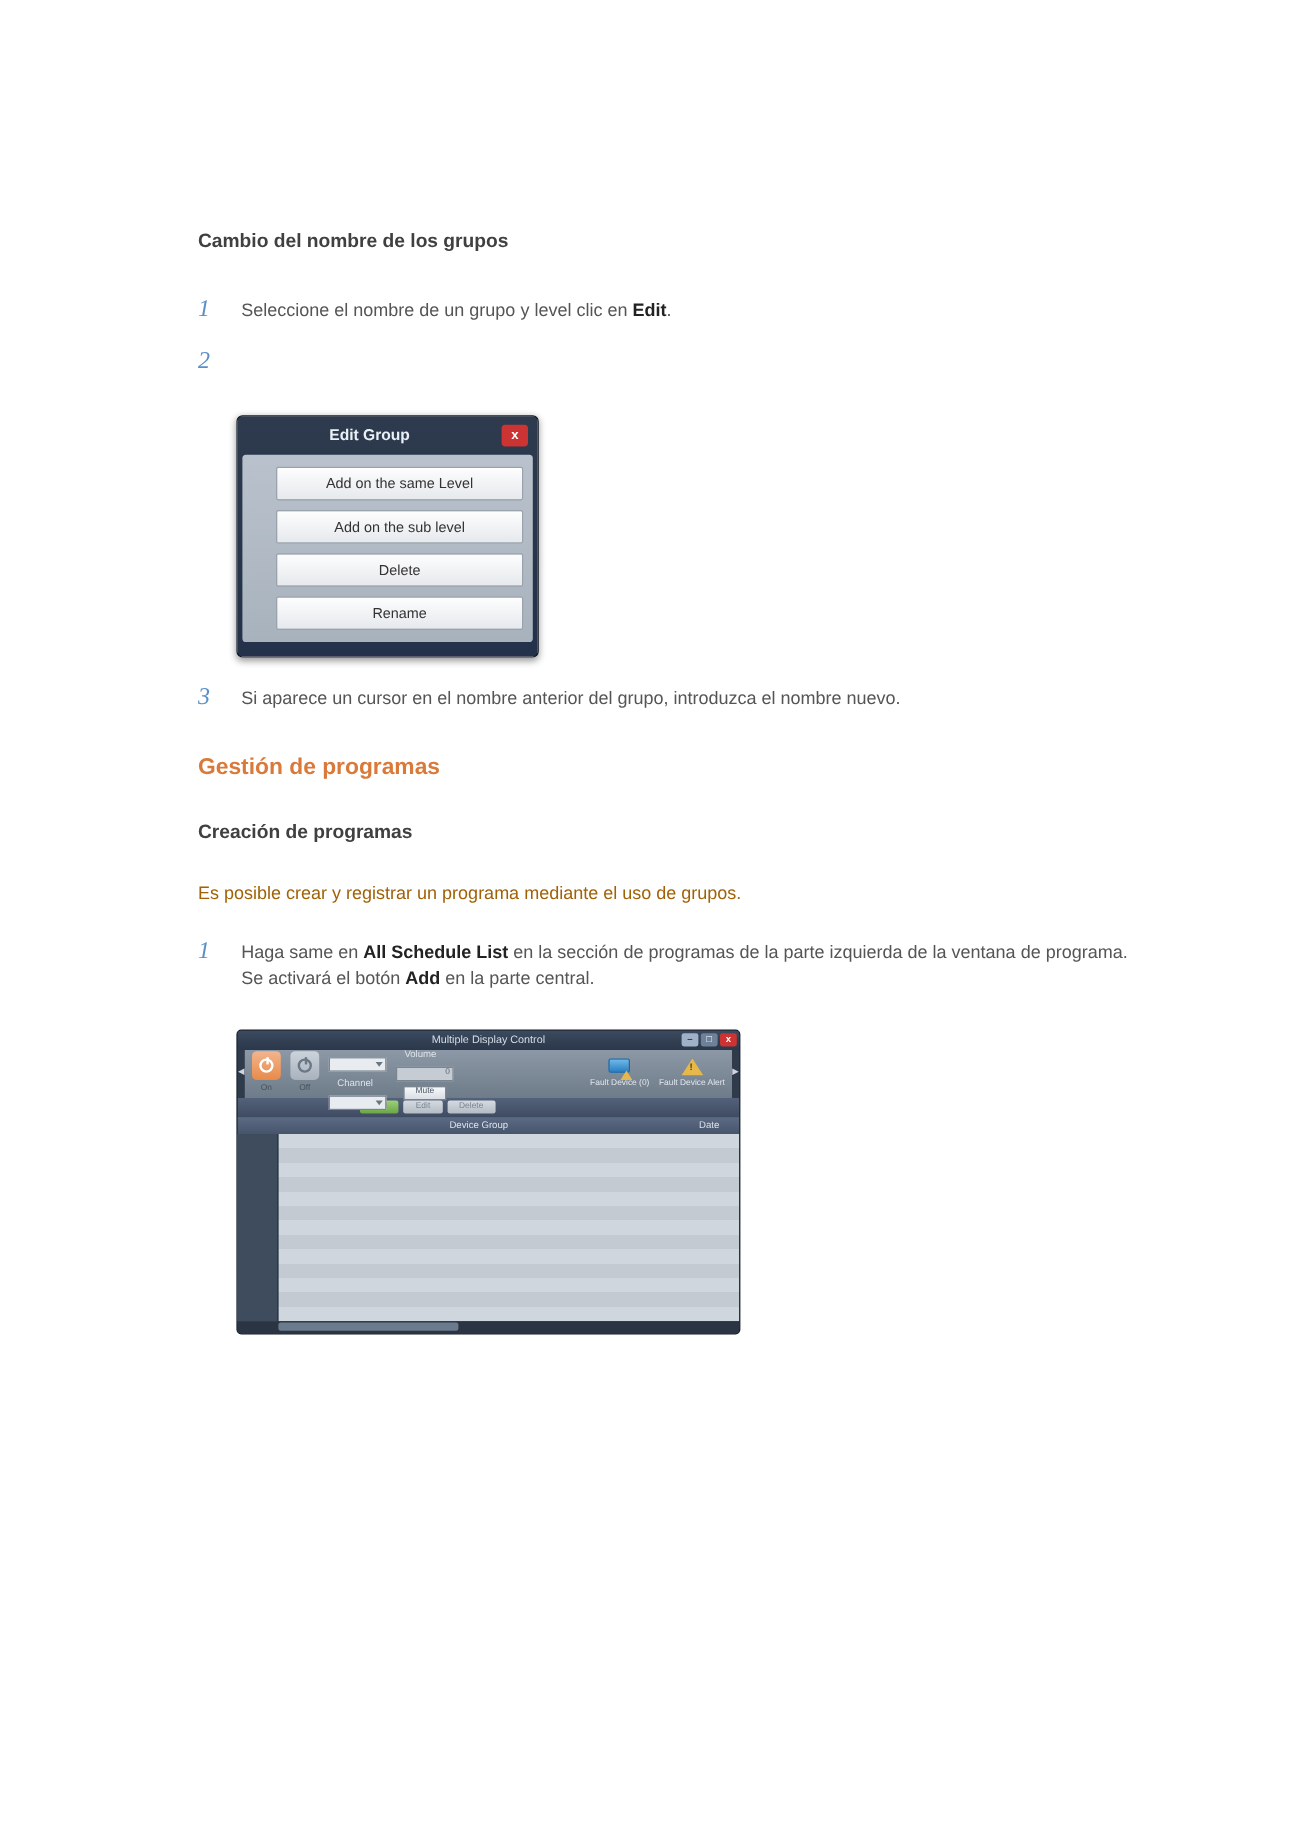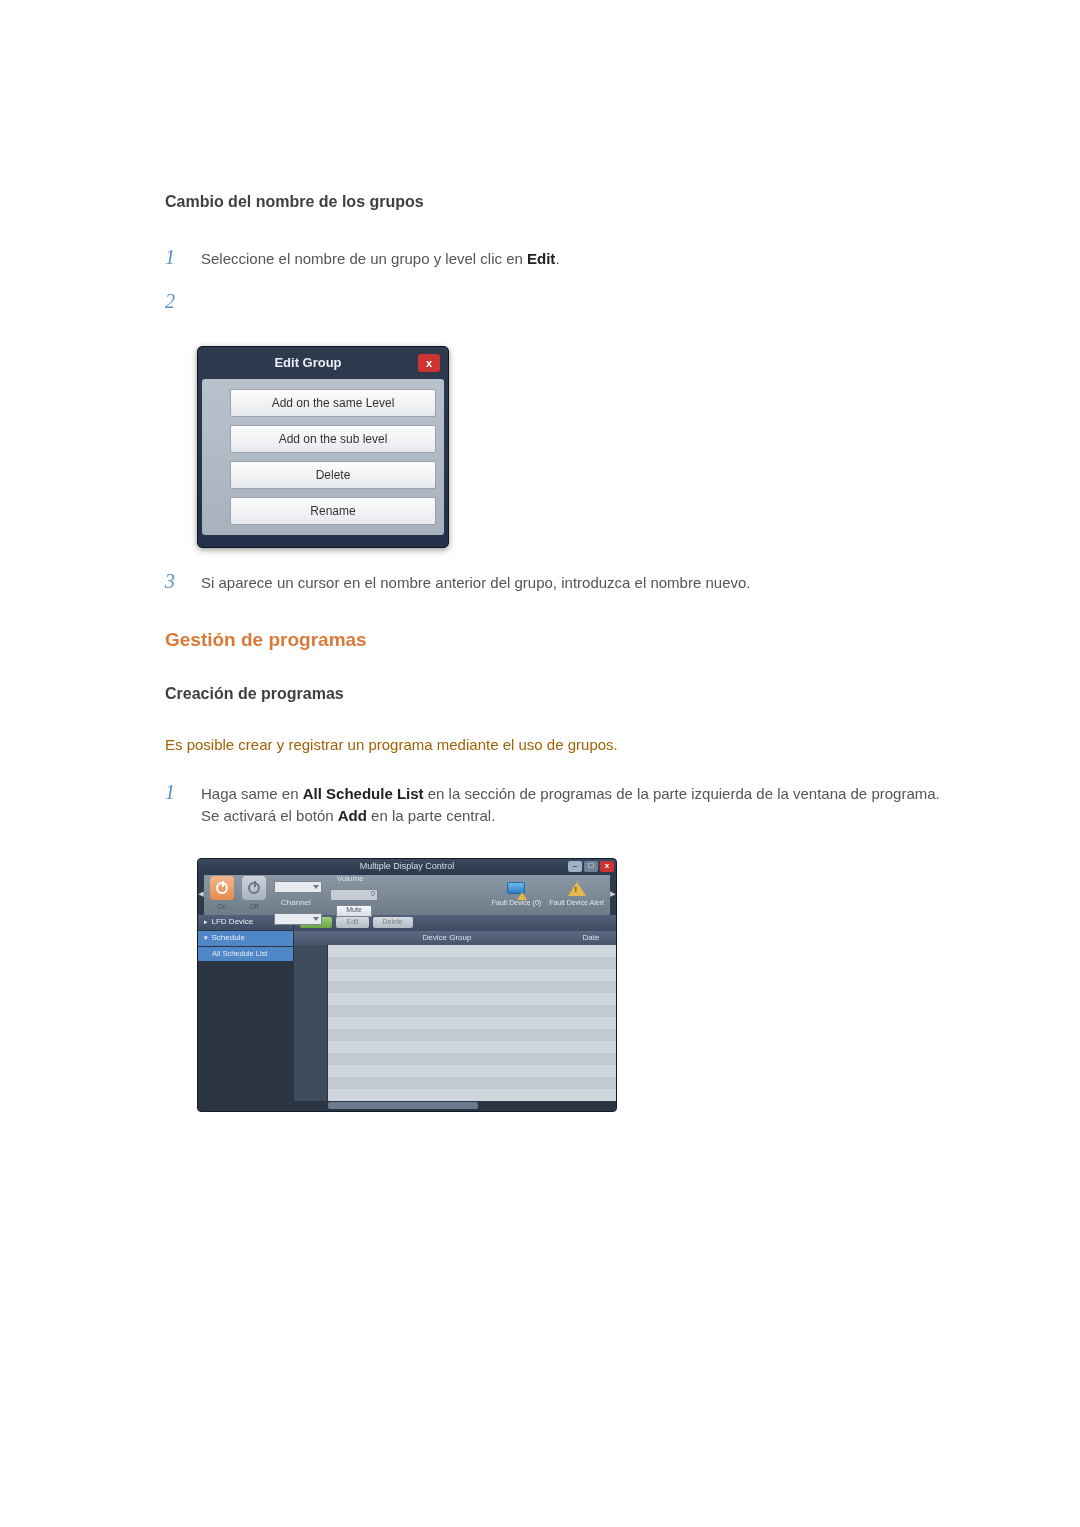--- a/index.html
+++ b/index.html
@@ -374,32 +374,20 @@
     <div class="side-arrow">▶</div>
   </div>
 
   <div class="action-bar" style="padding-left:102px">
     <div class="act-btn act-add">Add</div>
     <div class="act-btn act-dis">Edit</div>
     <div class="act-btn act-dis">Delete</div>
   </div>
 
   <div class="mdc-body">
-    <div class="mdc-side" style="margin-top:-16px">
-      <div class="side-row">
-          <span class="chev">▸</span>
-          <span>LFD Device</span>
-        </div>
-      <div class="side-row sel">
-          <span class="chev">▾</span>
-          <span>Schedule</span>
-        </div>
-      <div class="side-sub">All Schedule List</div>
-      <div class="side-fill"></div>
-    </div>
     <div class="mdc-main">
       <div class="grid-head">
         <div class="gh-l"></div>
         <div class="gh-m">Device Group</div>
         <div class="gh-r">Date</div>
       </div>
       <div class="grid-body">
         <div class="stub"></div>
         <div class="rest"></div>
       </div>

